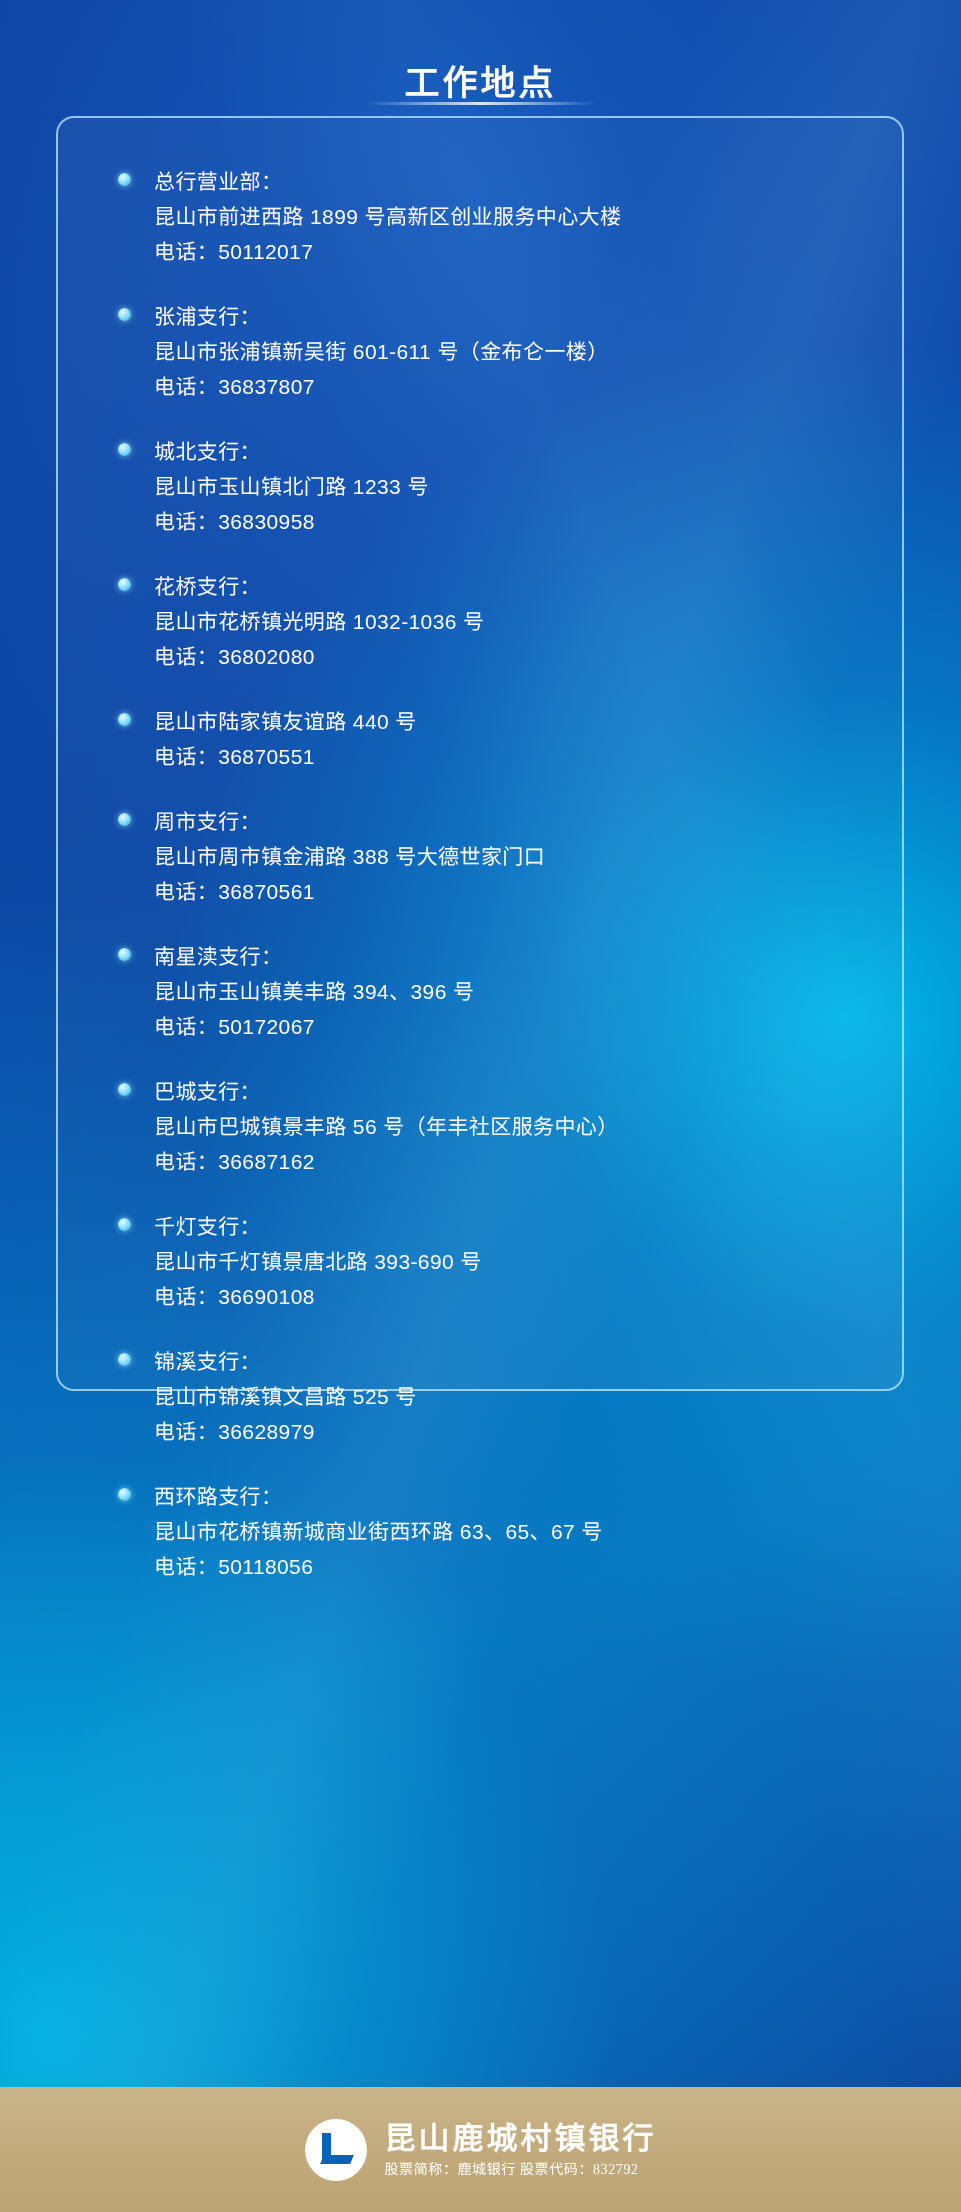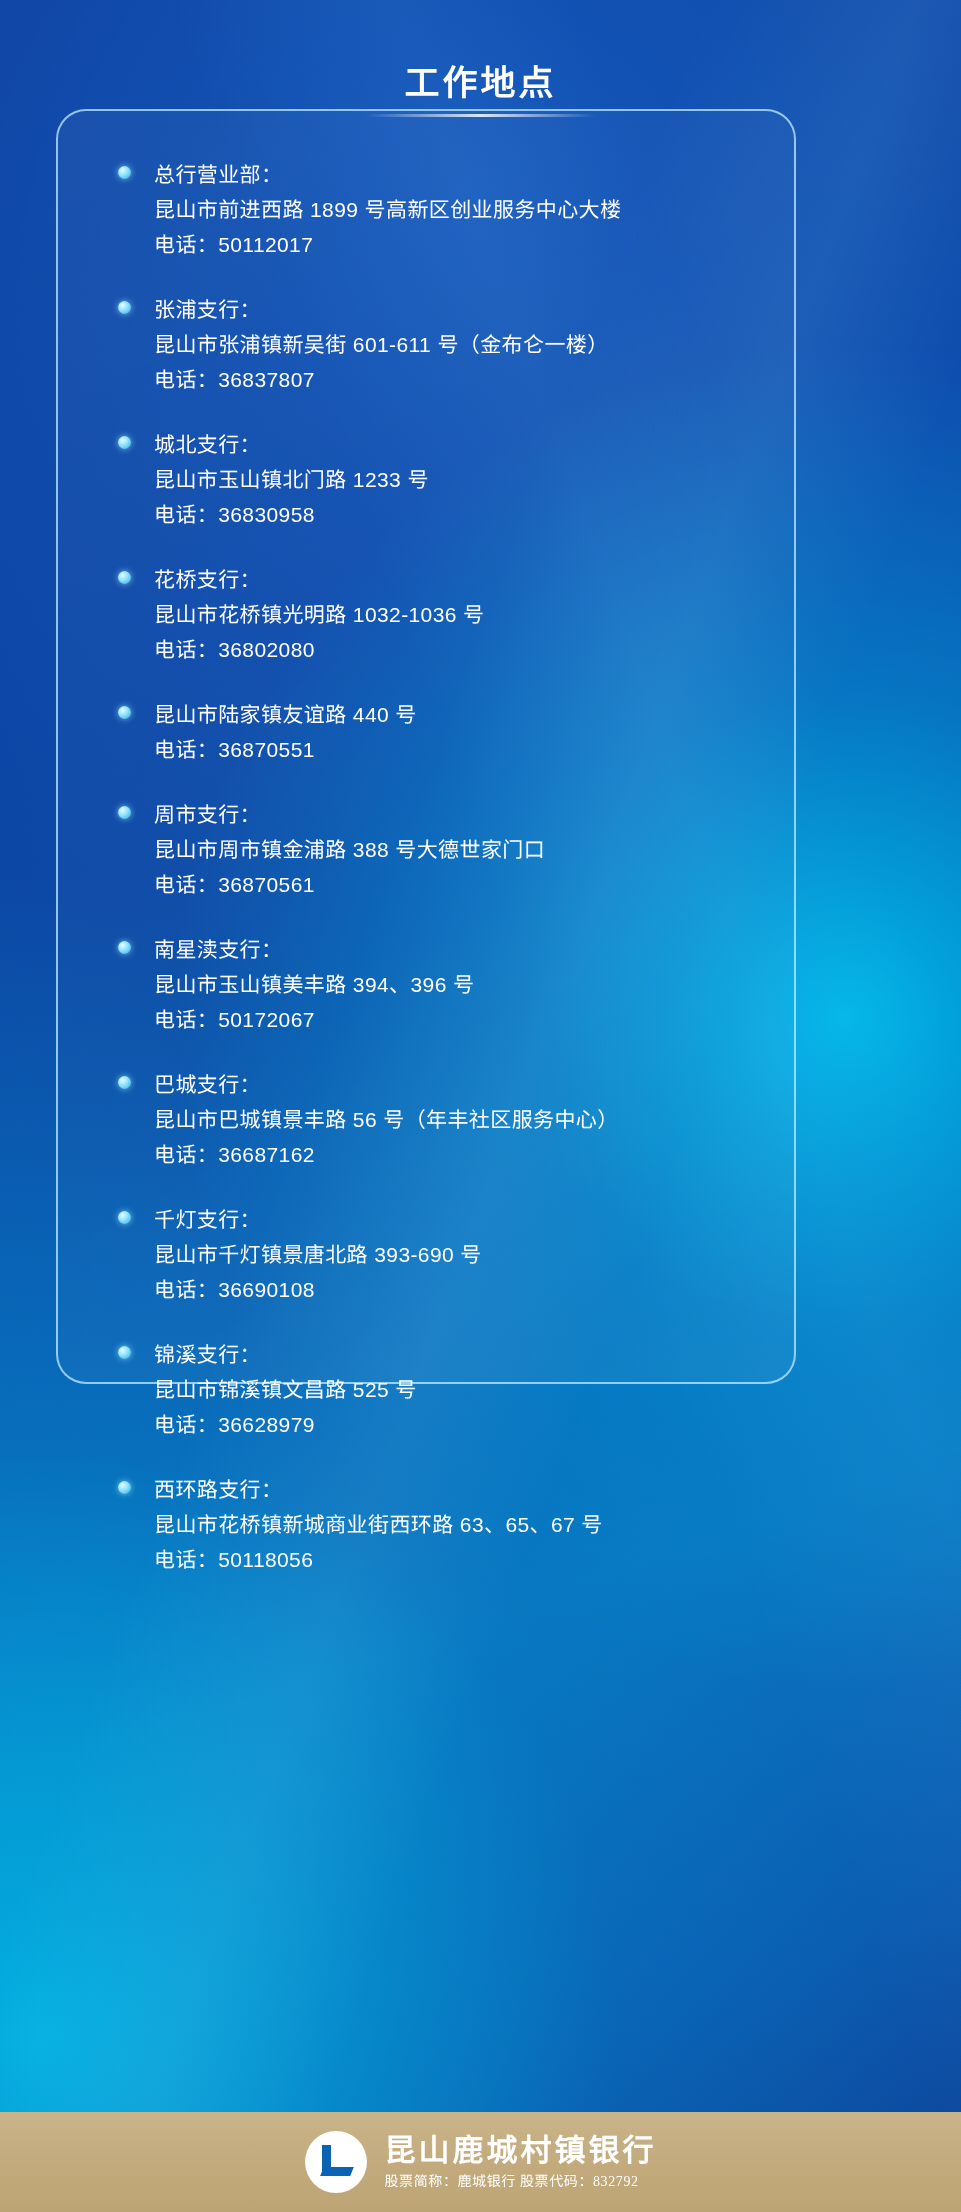--- a/index.html
+++ b/index.html
@@ -45,40 +45,39 @@
     padding-top: 54px;
     z-index: 3;
   }
   .title {
     display: inline-block;
     font-size: 35px;
     font-weight: bold;
     color: #ffffff;
     letter-spacing: 3px;
     position: relative;
-    padding-bottom: 12px;
   }
   .title-underline {
     position: absolute;
     left: 50%;
     transform: translateX(-50%);
     bottom: 0;
     width: 230px;
     height: 3px;
     background: linear-gradient(90deg, rgba(255,255,255,0) 0%, rgba(255,255,255,0.85) 50%, rgba(255,255,255,0) 100%);
   }
 
   .card {
     position: absolute;
     left: 56px;
-    top: 109px;
-    width: 740px;
+    top: 116px;
+    width: 848px;
     height: 1275px;
     border: 2px solid rgba(190, 235, 255, 0.75);
-    border-radius: 30px;
+    border-radius: 18px;
     box-sizing: border-box;
     background: linear-gradient(150deg, rgba(255,255,255,0.04) 0%, rgba(255,255,255,0.02) 60%, rgba(255,255,255,0.05) 100%);
     z-index: 4;
   }
 
   .list {
     position: absolute;
     left: 58px;
     top: 46px;
     right: 30px;
@@ -111,21 +110,21 @@
   }
   .line.name { font-size: 21px; }
   .line.addr { font-size: 21px; }
   .line.tel  { font-size: 21px; }
 
   .footer {
     position: absolute;
     left: 0;
     bottom: 0;
     width: 961px;
-    height: 100px;
+    height: 125px;
     background: linear-gradient(180deg, #c9b489 0%, #c2aa7c 55%, #bca474 100%);
     z-index: 5;
   }
   .footer-inner {
     position: absolute;
     left: 50%;
     top: 50%;
     transform: translate(-50%, -50%);
     display: flex;
     align-items: center;

